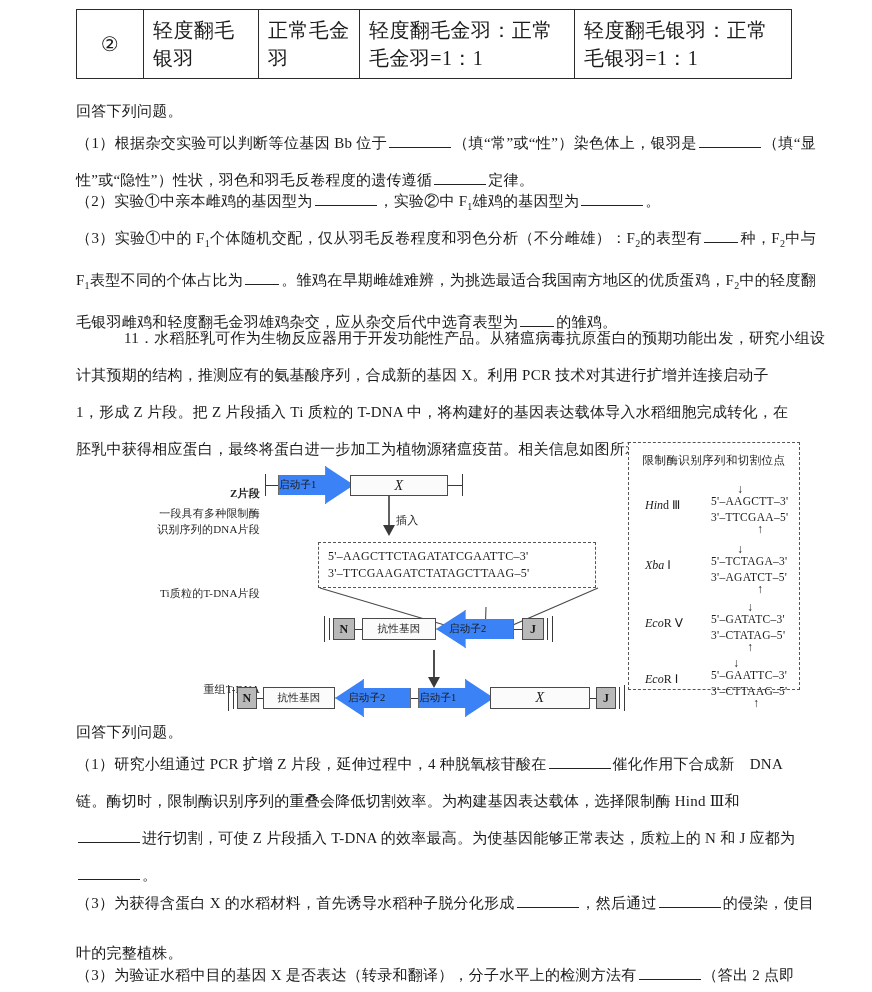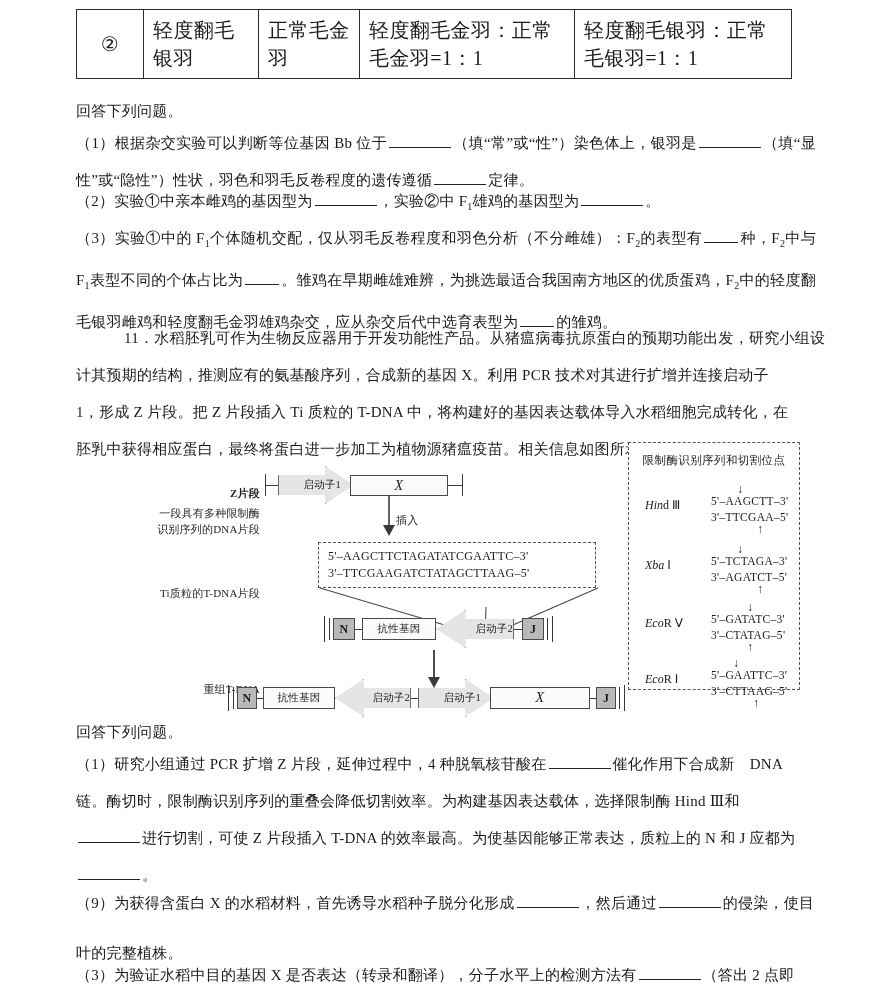--- a/index.html
+++ b/index.html
@@ -98,26 +98,26 @@
     align-items: center;
     justify-content: center;
     box-sizing: border-box;
     letter-spacing: 0.2px;
   }
   .seg-box.gray { background: #b9b9b9; font-weight: bold; font-size: 12px; }
   .seg-box.xbox { font-style: italic; font-size: 14px; font-family: "Liberation Serif", serif; }
 
   .arrowbox {
     position: absolute;
-    background: #e5e5e5;
+    background: #3b82f6;
     border: 1.1px solid #6a6a6a;
     font-size: 10.5px;
     display: flex;
     align-items: center;
-    justify-content: flex-end;
+    justify-content: flex-start;
     box-sizing: border-box;
     letter-spacing: 0.2px;
   }
   .arrow-right {
     clip-path: polygon(0 24%, 62% 24%, 62% 0, 100% 50%, 62% 100%, 62% 76%, 0 76%);
   }
   .arrow-left {
     clip-path: polygon(100% 24%, 38% 24%, 38% 0, 0 50%, 38% 100%, 38% 76%, 100% 76%);
   }
   .tick {
@@ -376,21 +376,21 @@
     <span>链。酶切时，限制酶识别序列的重叠会降低切割效率。为构建基因表达载体，选择限制酶 Hind Ⅲ和</span>
   </div>
   <div class="para" style="top:820px;">
     <span class="blank b-lg"></span><span>进行切割，可使 Z 片段插入 T-DNA 的效率最高。为使基因能够正常表达，质粒上的 N 和 J 应都为</span>
   </div>
   <div class="para" style="top:857px;">
     <span class="blank b-lg"></span><span>。</span>
   </div>
 
   <div class="para" style="top:885px;">
-    <span>（9）为获得含蛋白 X 的水稻材料，首先诱导水稻种子脱分化形成</span><span class="blank b-lg"></span><span>，然后通过</span><span class="blank b-lg"></span><span>的侵染，使目</span>
+    <span>（3）为获得含蛋白 X 的水稻材料，首先诱导水稻种子脱分化形成</span><span class="blank b-lg"></span><span>，然后通过</span><span class="blank b-lg"></span><span>的侵染，使目</span>
   </div>
   <div class="para" style="top:935px;">
     <span>叶的完整植株。</span>
   </div>
 
   <div class="para" style="top:957px;">
     <span>（3）为验证水稻中目的基因 X 是否表达（转录和翻译），分子水平上的检测方法有</span><span class="blank b-lg"></span><span>（答出 2 点即</span>
   </div>
 
 </div>

